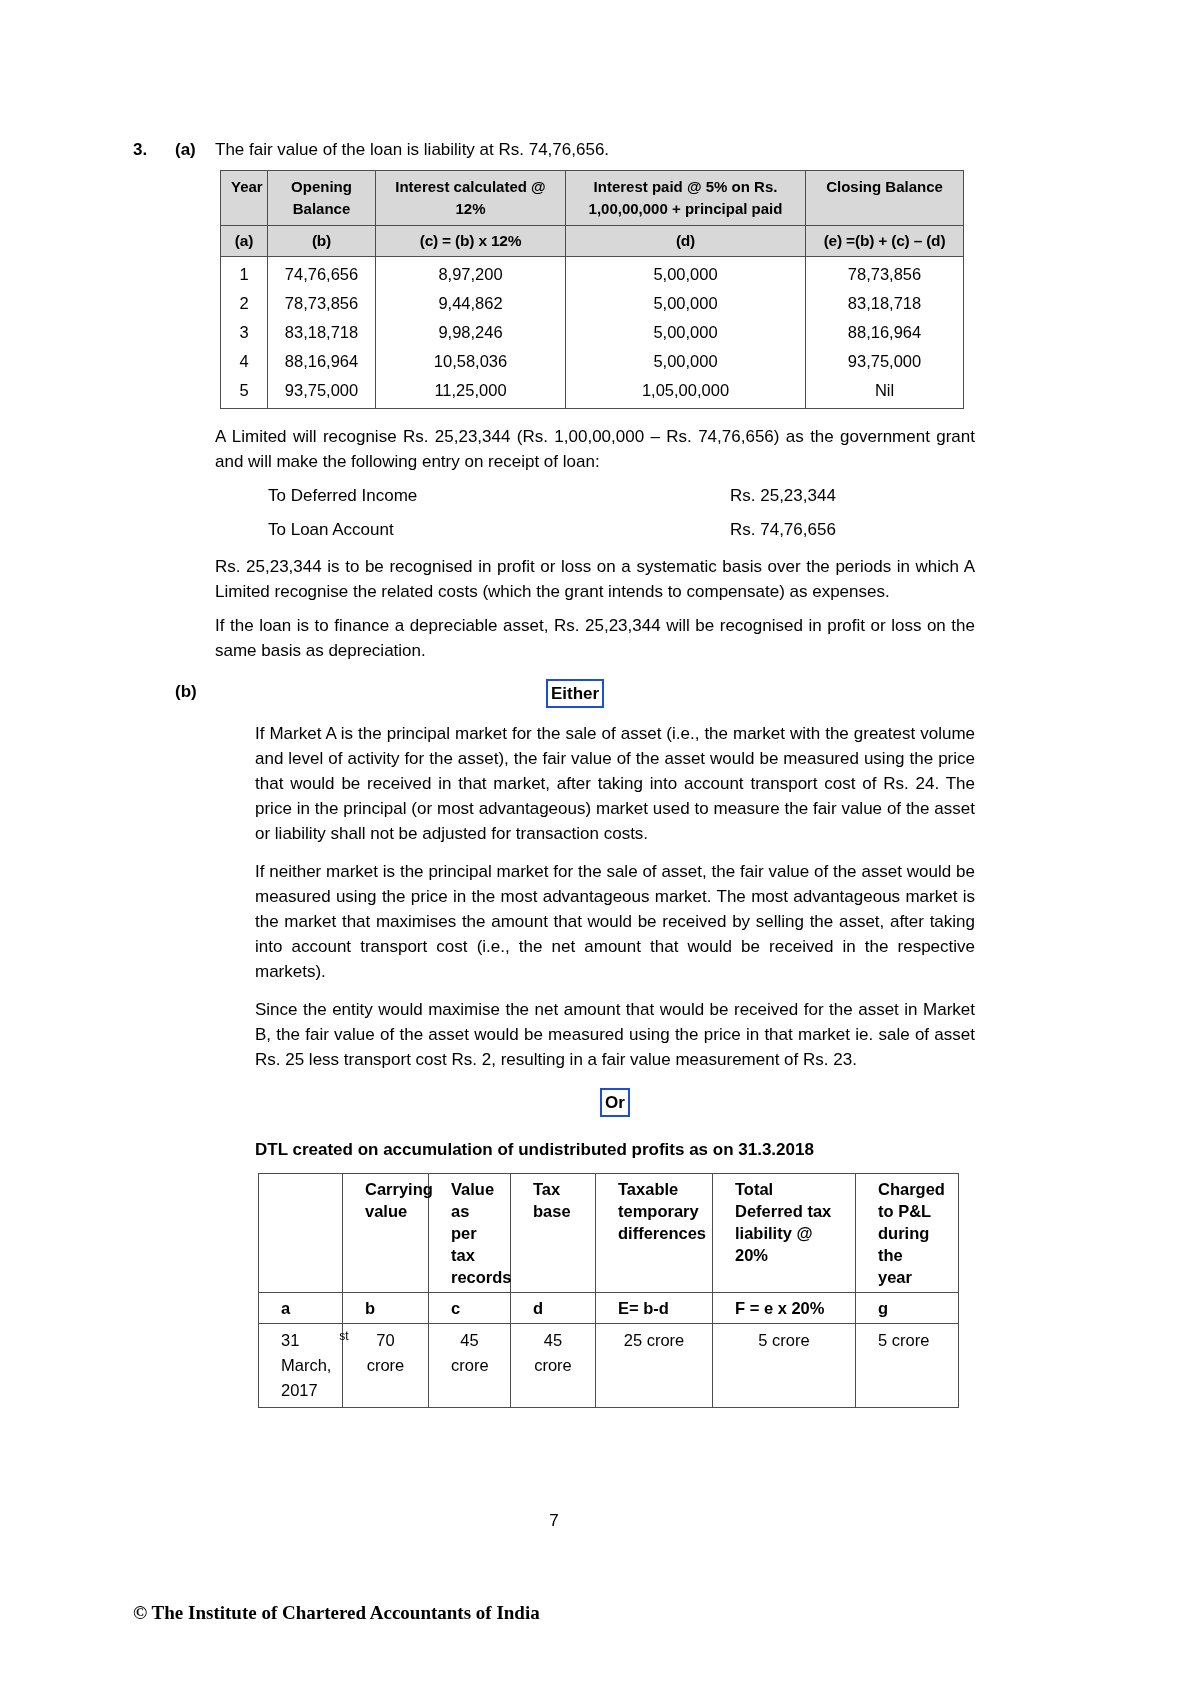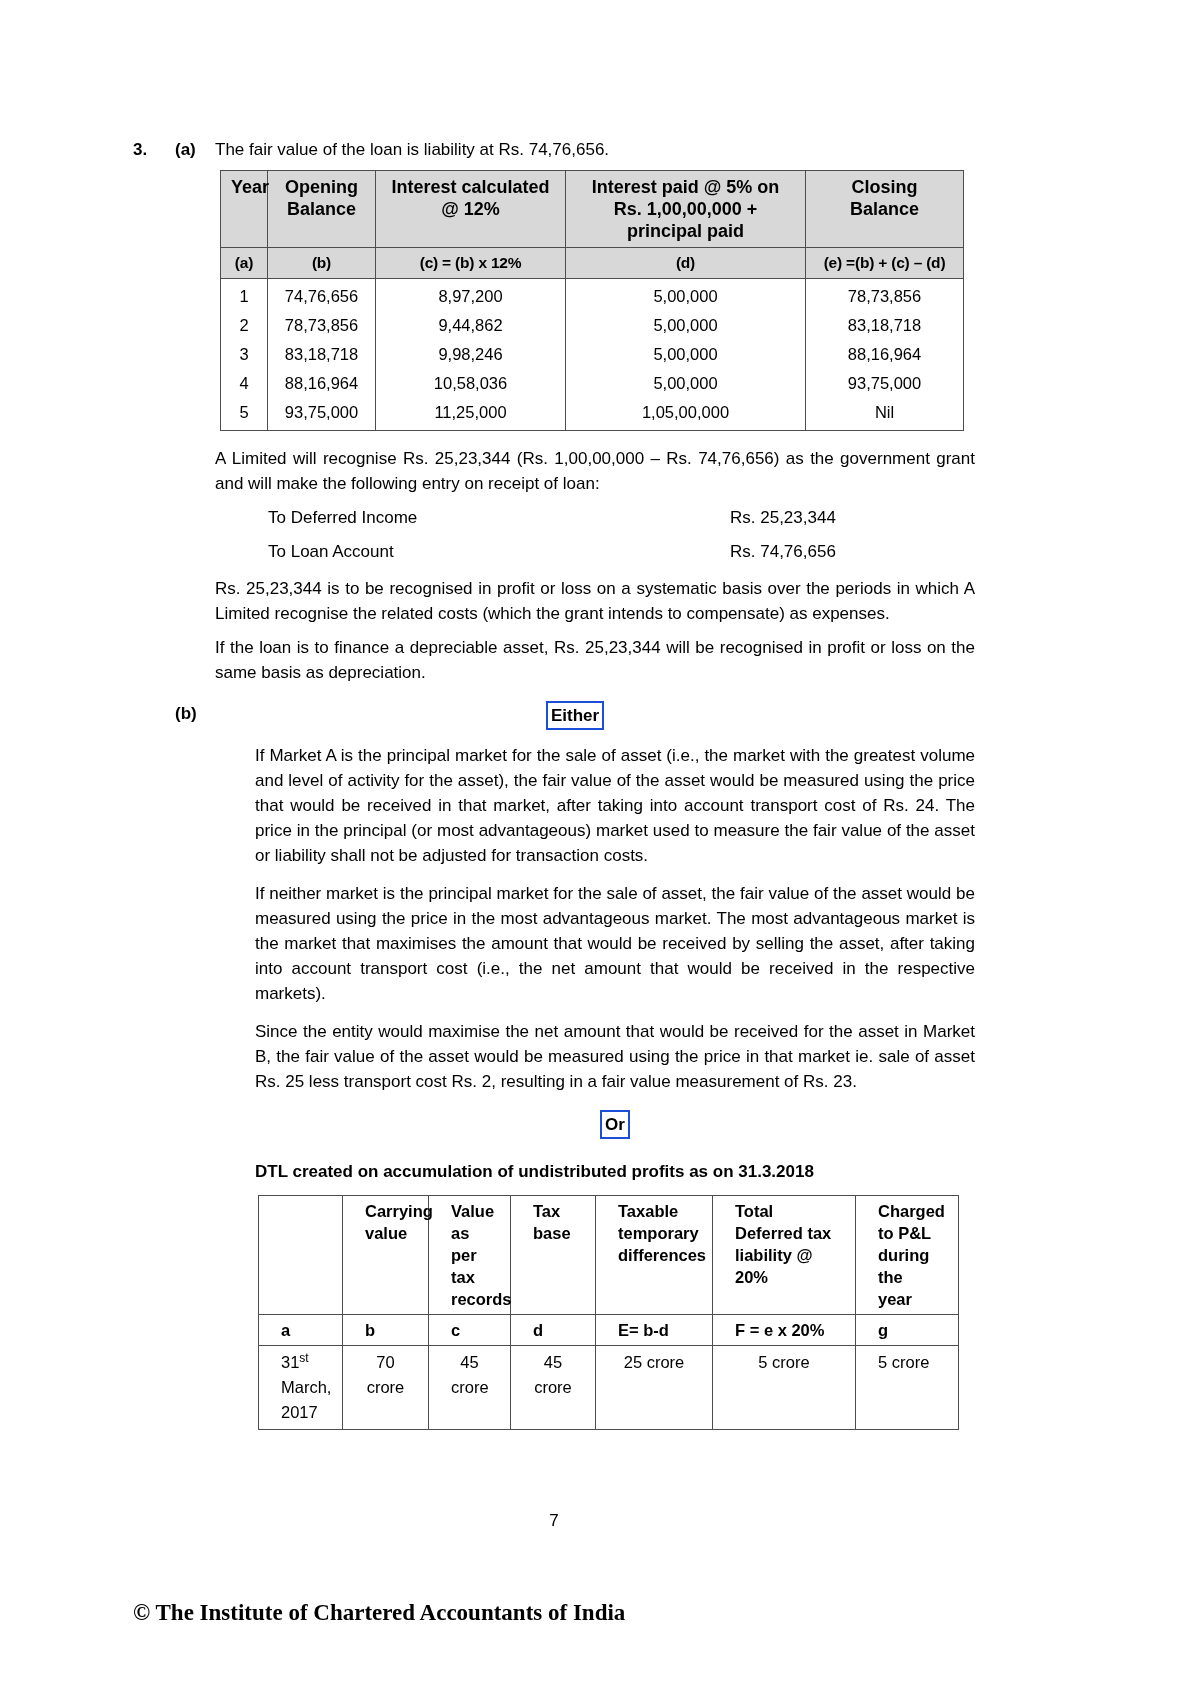--- a/index.html
+++ b/index.html
@@ -14,21 +14,21 @@
   .item-line { display:flex; }
   .qno { font-weight:bold; width:42px; flex:none; }
   .plabel { font-weight:bold; width:40px; flex:none; }
   .item-text { flex:1; }
 
   
   table { border-collapse:collapse; table-layout:fixed; }
   .t1 { width:743px; margin:8px 0 0 87px; border:1.5px solid #4d4d4d; }
   .t1 th {
     background:#d8d8d8; border:1px solid #4d4d4d; font-weight:bold;
-    text-align:center; vertical-align:top; padding:5px 10px; line-height:22px; font-size:18px;
+    text-align:center; vertical-align:top; padding:5px 10px; line-height:22px; font-size:15px;
   }
   .t1 tr.sub th { vertical-align:middle; padding:4px 1px; white-space:nowrap; font-size:15.5px; letter-spacing:-0.2px; }
   .t1 td {
     border-left:1px solid #4d4d4d; border-right:1px solid #4d4d4d;
     text-align:center; padding:1px 3px; font-size:16.5px; line-height:27px;
   }
   .t1 tbody tr:first-child td { padding-top:4px; }
   .t1 tbody tr:last-child td { padding-bottom:4px; }
 
   .para { margin:15px 0 0 82px; width:760px; text-align:justify; }
@@ -51,26 +51,26 @@
   .or-row { margin-top:16px; margin-left:122px; width:720px; text-align:center; }
   .dtl-heading { margin:20px 0 0 122px; width:720px; font-weight:bold; }
 
   
   .t2 { width:700px; margin:11px 0 0 125px; border:1.5px solid #4d4d4d; }
   .t2 th, .t2 td { border:1px solid #4d4d4d; font-size:16.5px; line-height:22px; vertical-align:top; text-align:left; padding:4px 22px; }
   .t2 th { font-weight:bold; }
   .t2 .letters td { font-weight:bold; }
   .t2 .datarow td { line-height:25px; }
   .t2 .datarow td.num { text-align:center; }
-  .t2 sup { font-size:12px; line-height:0; }
+  .t2 sup { font-size:12px; line-height:0;margin-left:40px; }
 
   .page-number { position:absolute; top:1508px; left:133px; width:842px; text-align:center; }
   .footer {
     position:absolute; top:1600px; left:133px;
-    font-family:"Liberation Serif", serif; font-weight:bold; font-size:23px;
+    font-family:"Liberation Serif", serif; font-weight:bold; font-size:19px;
   }
 </style>
 </head>
 <body>
 
 <div class="page">
   <div class="content">
 
     <div class="item-line">
       <span class="qno">3.</span>

